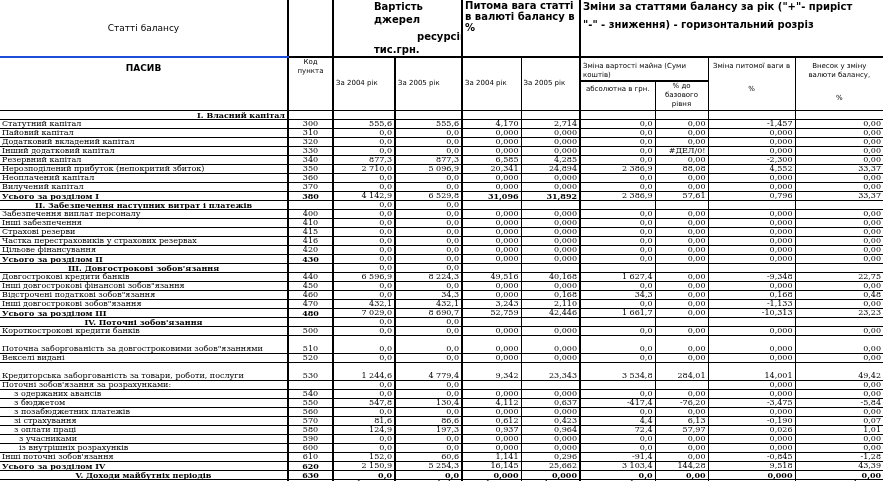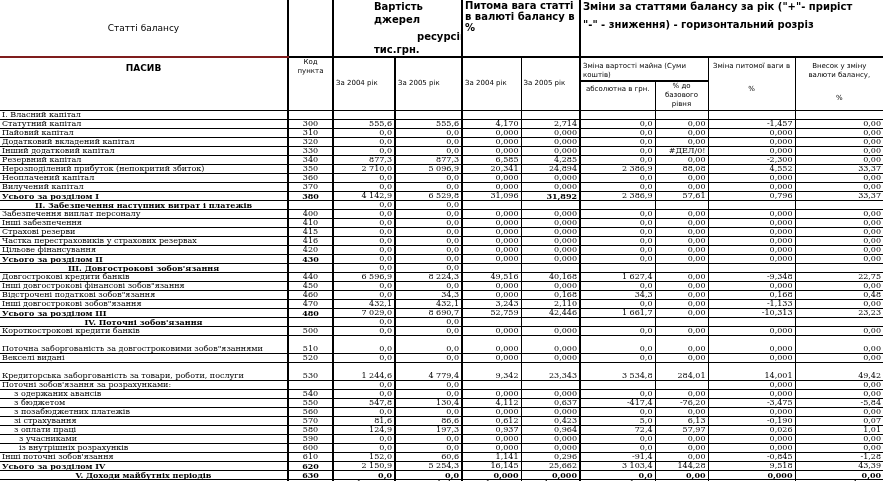--- a/index.html
+++ b/index.html
@@ -32,21 +32,21 @@
         <col style="width:67px">
     <col style="width:59px">
         <col style="width:59px">
         <col style="width:75px">
         <col style="width:53px">
     <col style="width:87px">
         <col style="width:88px">
   </colgroup>
   <tbody id="hdr-body">
     <tr class="hdr" style="height:43px;">
-      <td class="h-title vr2" style="border-bottom:2px solid #7f1d1d;">Статті балансу</td>
+      <td class="h-title vr2" style="border-bottom:2px solid #1d4ed8;">Статті балансу</td>
       <td class="vr2" style="border-bottom:2px solid #000;"></td>
       <td colspan="2" class="h-big vr2" style="border-bottom:2px solid #000;padding-left:40px;">
         <div>Вартість джерел</div>
         <div style="margin-top:4px;margin-left:43px;">ресурсів</div>
         <div>тис.грн.</div>
       </td>
       <td colspan="2" class="h-big vr2" style="border-bottom:2px solid #000; line-height:11px;">Питома вага статті в валюті балансу в %</td>
       <td colspan="4" class="h-big" style="border-bottom:2px solid #000;">
         <div>Зміни за статтями балансу за рік ("+"- приріст</div>
         <div style="margin-top:5px;">"-" - зниження) - горизонтальний розріз</div>
@@ -69,21 +69,21 @@
         <div style="margin-top:14px;">%</div>
       </td>
     </tr>
     <tr class="hdr" style="height:29px;">
       <td class="h-small vr" style="text-align:center; padding-top:3px; border-bottom:1px solid #000;">абсолютна в грн.</td>
       <td class="h-small vr" style="text-align:center; border-bottom:1px solid #000;">% до базового рівня</td>
     </tr>
   </tbody>
   <tbody id="data-body">
         <tr>
-    <td class="name vr2" style="text-align: left; font-weight: normal;">I. Власний капітал</td>
+    <td class="name vr2" style="text-align: right; font-weight: bold;">I. Власний капітал</td>
     <td class="code vr2"></td>
     <td class="num vr2"></td>
     <td class="num vr2"></td>
     <td class="num vr"></td>
     <td class="num vr2"></td>
     <td class="num vr"></td>
     <td class="num vr"></td>
     <td class="num vr"></td>
     <td class="num"></td>
   </tr>
@@ -181,21 +181,21 @@
     <td class="num vr">0,0</td>
     <td class="num vr">0,00</td>
     <td class="num vr">0,000</td>
     <td class="num">0,00</td>
   </tr>
         <tr class="bold">
     <td class="name vr2">Усього за розділом I</td>
     <td class="code vr2">380</td>
     <td class="num vr2" style="font-weight: normal;">4 142,9</td>
     <td class="num vr2" style="font-weight: normal;">6 529,8</td>
-    <td class="num vr" style="font-weight: normal; margin-left: 32px;">31,096</td>
+    <td class="num vr" style="font-weight: bold; margin-left: 32px;">31,096</td>
     <td class="num vr2" style="font-weight: bold;">31,892</td>
     <td class="num vr" style="font-weight: normal;">2 386,9</td>
     <td class="num vr" style="font-weight: normal;">57,61</td>
     <td class="num vr" style="font-weight: normal;">0,796</td>
     <td class="num" style="font-weight: normal;">33,37</td>
   </tr>
         <tr>
     <td class="name vr2" style="text-align: center; font-weight: bold;">II. Забезпечення наступних витрат і платежів</td>
     <td class="code vr2"></td>
     <td class="num vr2">0,0</td>
@@ -459,21 +459,21 @@
     <td class="num vr">0,000</td>
     <td class="num">0,00</td>
   </tr>
         <tr>
     <td class="name vr2 indent1">зі страхування</td>
     <td class="code vr2">570</td>
     <td class="num vr2">81,6</td>
     <td class="num vr2">86,6</td>
     <td class="num vr">0,612</td>
     <td class="num vr2">0,423</td>
-    <td class="num vr">5,0</td>
+    <td class="num vr">4,4</td>
     <td class="num vr">6,13</td>
     <td class="num vr">-0,190</td>
     <td class="num">0,07</td>
   </tr>
         <tr>
     <td class="name vr2 indent1">з оплати праці</td>
     <td class="code vr2">580</td>
     <td class="num vr2">124,9</td>
     <td class="num vr2">197,3</td>
     <td class="num vr">0,937</td>

